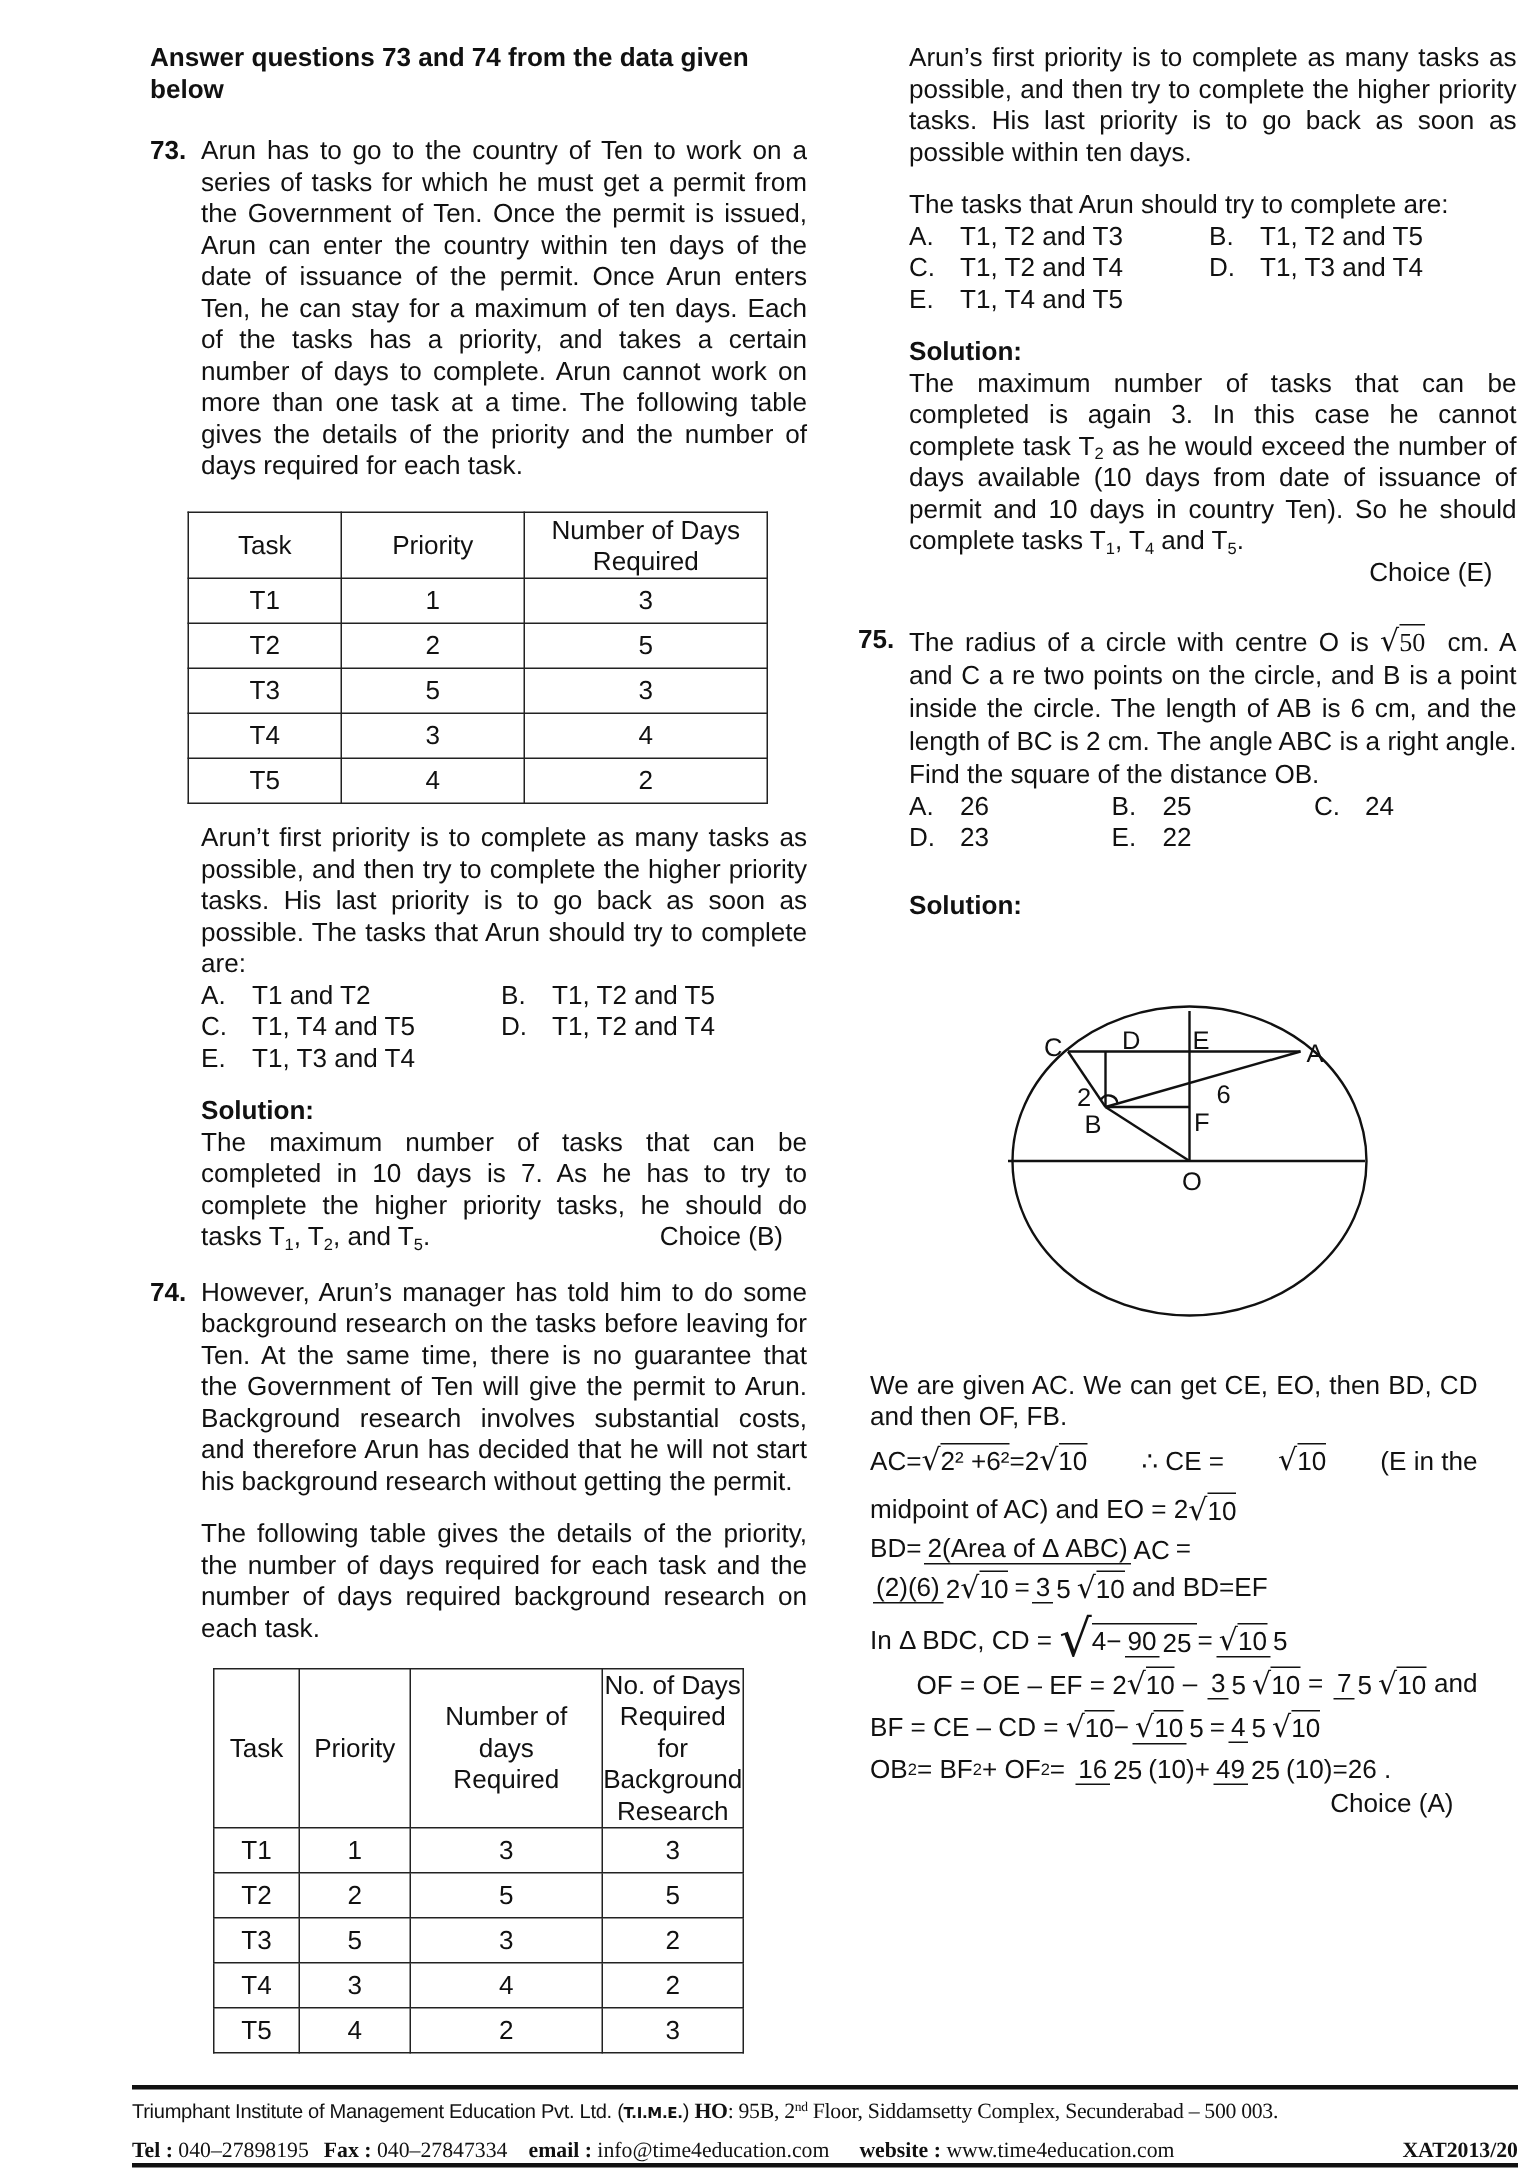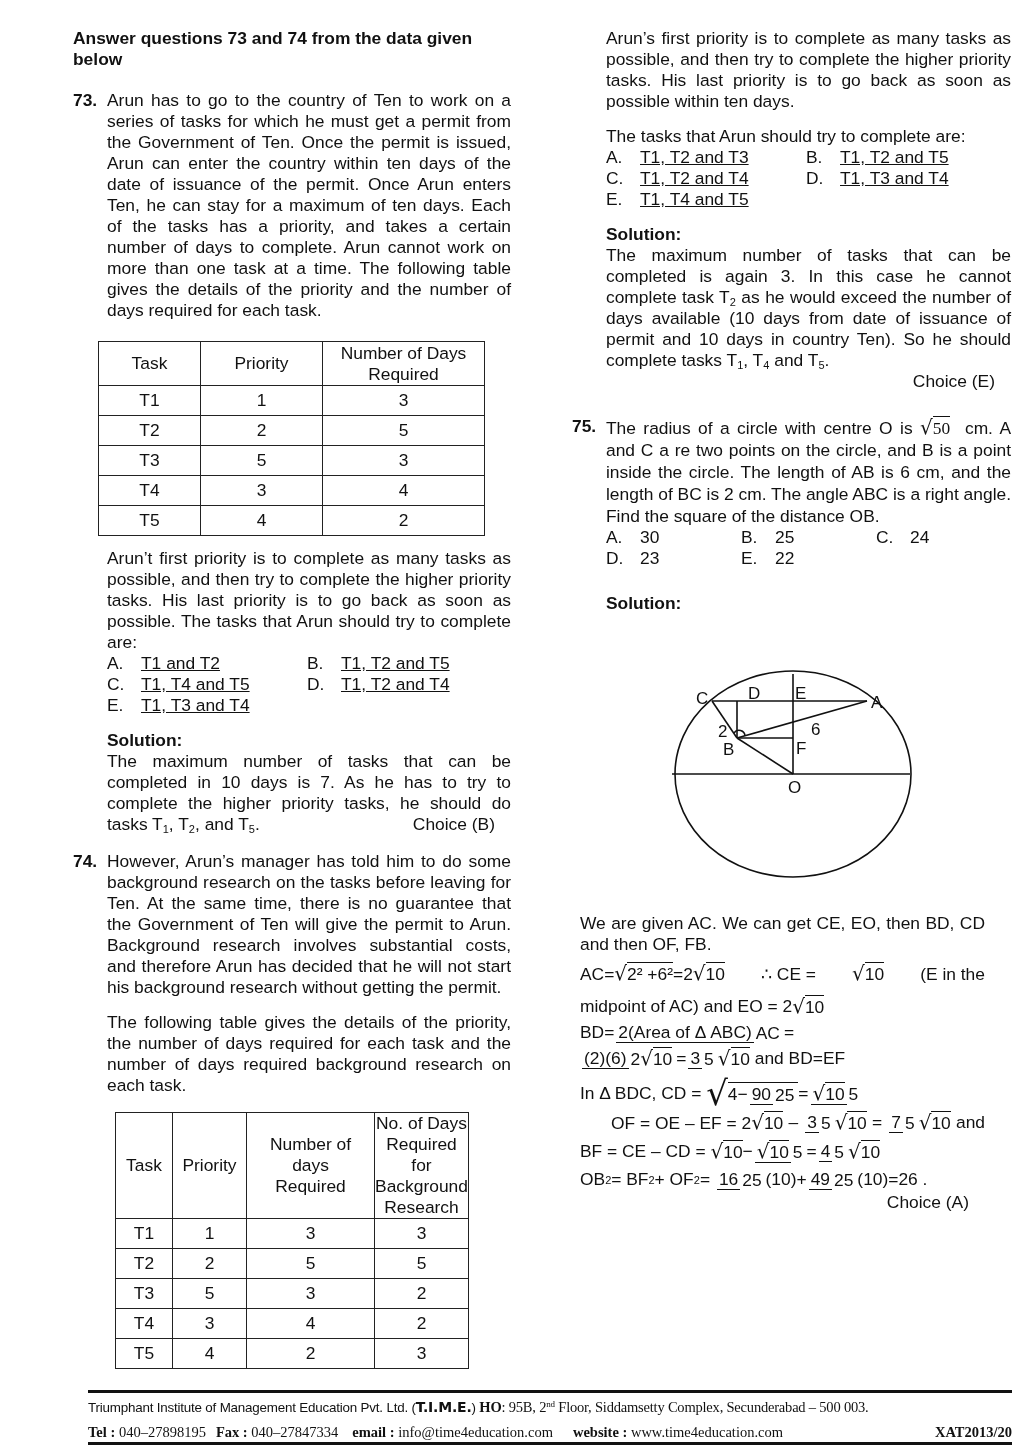--- a/index.html
+++ b/index.html
@@ -1,27 +1,27 @@
 <!DOCTYPE html>
 <html><head>
 <meta charset="utf-8">
 <style>
   html, body { margin: 0; padding: 0; background: #ffffff; }
   body { width: 1024px; height: 1450px; position: relative; overflow: hidden;
          font-family: "Liberation Sans", sans-serif; color: #111; font-size: 17.4px; line-height: 21px; }
   .col { position: absolute; top: 28px; }
-  .left { left: 73px; width: 438px; }
+  .left { left: 100px; width: 438px; }
   .right { left: 606px; width: 405px; }
   .hdr { font-weight: bold; margin: 0 0 20px 0; }
   .q { position: relative; padding-left: 34px; text-align: justify; }
   .qnum { position: absolute; left: 0; top: 0; font-weight: bold; }
   p { margin: 0; text-align: justify; }
   .gap { height: 14px; }
   .sol-h { font-weight: bold; }
-  .opts { display: grid; grid-template-columns: 200px 200px; column-gap: 0; text-decoration: underline; }
+  .opts { display: grid; grid-template-columns: 200px 200px; column-gap: 0; }
   .opts3 { display: grid; grid-template-columns: 135px 135px 135px; }
   .opt { white-space: nowrap; }
   .opt .l { display: inline-block; width: 34px; }
   .choice { text-align: right; padding-right: 16px; }
   table.dt { border-collapse: collapse; font-size: 17.4px; line-height: 21px; }
   table.dt td { border: 1.6px solid #222; text-align: center; padding: 0; }
   sub { font-size: 11px; vertical-align: -3px; line-height: 0; }
   sup { font-size: 11px; vertical-align: 6px; line-height: 0; }
   .rad { border-top: 1.4px solid #111; padding-top: 1px; }
   .sqrt { font-family: "DejaVu Serif", serif; font-size: 20px; }
@@ -163,21 +163,21 @@
   <div class="gap"></div>
   <div class="sol-h">Solution:</div>
   <p><span>The maximum number of tasks that can be completed is again 3. In this case he cannot complete task T</span><sub>2</sub><span> as he would exceed the number of days available (10 days from date of issuance of permit and 10 days in country Ten). So he should complete tasks T</span><sub>1</sub><span>, T</span><sub>4</sub><span> and T</span><sub>5</sub><span>.</span></p>
   <div class="choice">Choice (E)</div>
 
   <div style="height:24px"></div>
   <div class="q" style="margin-left:-34px;">
     <span class="qnum">75.</span>
     <p style="line-height:22px"><span>The radius of a circle with centre O is</span> <span class="sqrt">√</span><span class="rad" style="font-family:'Liberation Serif',serif">50</span>&nbsp; <span>cm. A and C a re two  points on the circle, and B is a point inside the circle. The length of AB is 6 cm, and the length of BC is 2 cm. The angle ABC is a right angle. Find the square of the distance OB.</span></p>
     <div class="opts3">
-      <div class="opt"><span class="l">A.</span><span>30</span></div>
+      <div class="opt"><span class="l">A.</span><span>26</span></div>
       <div class="opt"><span class="l">B.</span><span>25</span></div>
       <div class="opt"><span class="l">C.</span><span>24</span></div>
       <div class="opt"><span class="l">D.</span><span>23</span></div>
       <div class="opt"><span class="l">E.</span><span>22</span></div>
     </div>
     <div style="height:24px"></div>
     <div class="sol-h">Solution:</div>
   </div>
 </div>
 
@@ -305,21 +305,21 @@
         <span class="d">25</span>
       </span>
     <span>(10)</span><span>=26 .</span>
   </div>
   <div class="choice" style="margin-top:2px">Choice (A)</div>
 </div>
 
 <div class="footer">
   <div class="rule-top"></div>
   <div class="f1">
-    <span>Triumphant Institute of Management Education Pvt. Ltd. (</span><b style="font-family:'DejaVu Sans',sans-serif; font-size:14px">T.I.M.E.</b><span>)</span>
+    <span>Triumphant Institute of Management Education Pvt. Ltd. (</span><b style="font-family:'DejaVu Sans',sans-serif; font-size:10px">T.I.M.E.</b><span>)</span>
     <span class="ser"><b>HO</b><span>: 95B, 2</span><sup style="font-size:9px; vertical-align:5px">nd</sup><span> Floor, Siddamsetty Complex, Secunderabad – 500 003.</span></span>
   </div>
   <div class="f2">
     <span style="margin-right:10px"><b>Tel :</b> <span>040–27898195</span></span>
     <span style="margin-right:14px"><b>Fax :</b> <span>040–27847334</span></span>
     <span style="margin-right:20px"><b>email :</b> <span>info@time4education.com</span></span>
     <span><b>website :</b> <span>www.time4education.com</span></span>
     <b style="margin-left:auto">XAT2013/20</b>
   </div>
   <div class="rule-bot"></div>

